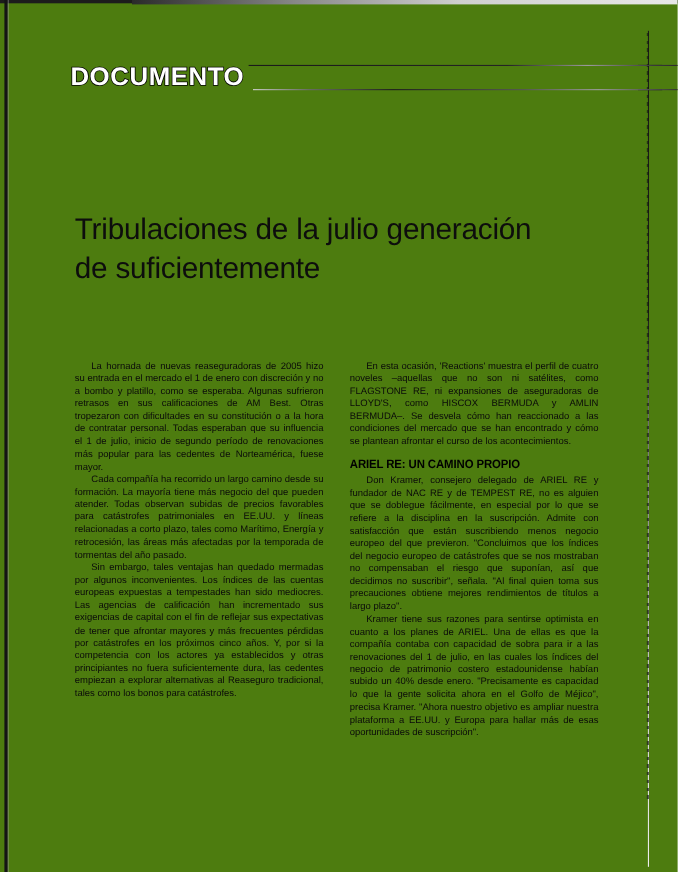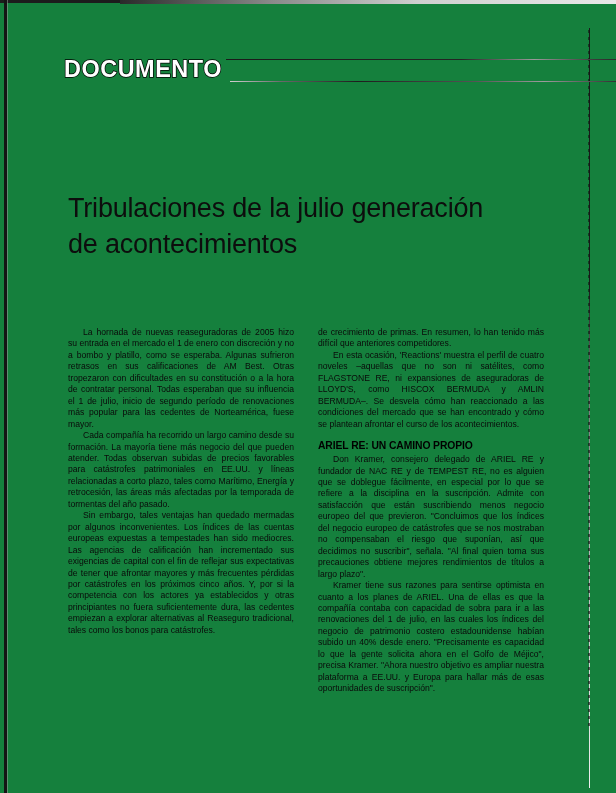--- a/index.html
+++ b/index.html
@@ -8,21 +8,21 @@
     width:616px; height:793px;
     background:#ffffff;
     font-family:"Liberation Sans", sans-serif;
     position:relative;
     overflow:hidden;
   }
 
   
   #page {
     position:absolute; inset:0;
-    background:#15803d;
+    background:#4d7c0f;
   }
   .scan-edge-left {
     position:absolute; left:4px; top:0; width:3px; height:793px;
     background:#141414;
   }
   .scan-edge-left2 {
     position:absolute; left:7px; top:0; width:1px; height:793px;
     background:#9a9a9a; opacity:.55;
   }
   .scan-edge-top {
@@ -135,33 +135,32 @@
   <div class="scan-tick" style="left:580px; top:81px; width:22px; height:1px;"></div>
 
   <div class="kicker-block">
     <div class="kicker-word">DOCUMENTO</div>
     <div class="kicker-rule-top"></div>
     <div class="kicker-rule-bottom"></div>
   </div>
 
   <h1 class="headline">
     <span class="l1">Tribulaciones de la julio generación</span>
-    <span class="l2">de acontecimientos</span>
+    <span class="l2">de suficientemente</span>
   </h1>
 
   <div class="columns">
 
     <div class="col col-left">
       <p>La hornada de nuevas reaseguradoras de 2005 hizo su entrada en el mercado el 1 de enero con discreción y no a bombo y platillo, como se esperaba. Algunas sufrieron retrasos en sus calificaciones de AM Best. Otras tropezaron con dificultades en su constitución o a la hora de contratar personal. Todas esperaban que su influencia el 1 de julio, inicio de segundo período de renovaciones más popular para las cedentes de Norteamérica, fuese mayor.</p>
       <p>Cada compañía ha recorrido un largo camino desde su formación. La mayoría tiene más negocio del que pueden atender. Todas observan subidas de precios favorables para catástrofes patrimoniales en EE.UU. y líneas relacionadas a corto plazo, tales como Marítimo, Energía y retrocesión, las áreas más afectadas por la temporada de tormentas del año pasado.</p>
       <p>Sin embargo, tales ventajas han quedado mermadas por algunos inconvenientes. Los índices de las cuentas europeas expuestas a tempestades han sido mediocres. Las agencias de calificación han incrementado sus exigencias de capital con el fin de reflejar sus expectativas de tener que afrontar mayores y más frecuentes pérdidas por catástrofes en los próximos cinco años. Y, por si la competencia con los actores ya establecidos y otras principiantes no fuera suficientemente dura, las cedentes empiezan a explorar alternativas al Reaseguro tradicional, tales como los bonos para catástrofes.</p>
     </div>
 
     <div class="col col-right">
-      <p class="cont">de crecimiento de primas. En resumen, lo han tenido más difícil que anteriores competidores.</p>
       <p>En esta ocasión, 'Reactions' muestra el perfil de cuatro noveles –aquellas que no son ni satélites, como FLAGSTONE RE, ni expansiones de aseguradoras de LLOYD'S, como HISCOX BERMUDA y AMLIN BERMUDA–. Se desvela cómo han reaccionado a las condiciones del mercado que se han encontrado y cómo se plantean afrontar el curso de los acontecimientos.</p>
       <h2 class="subhead">ARIEL RE: UN CAMINO PROPIO</h2>
       <p>Don Kramer, consejero delegado de ARIEL RE y fundador de NAC RE y de TEMPEST RE, no es alguien que se doblegue fácilmente, en especial por lo que se refiere a la disciplina en la suscripción. Admite con satisfacción que están suscribiendo menos negocio europeo del que previeron. "Concluimos que los índices del negocio europeo de catástrofes que se nos mostraban no compensaban el riesgo que suponían, así que decidimos no suscribir", señala. "Al final quien toma sus precauciones obtiene mejores rendimientos de títulos a largo plazo".</p>
       <p>Kramer tiene sus razones para sentirse optimista en cuanto a los planes de ARIEL. Una de ellas es que la compañía contaba con capacidad de sobra para ir a las renovaciones del 1 de julio, en las cuales los índices del negocio de patrimonio costero estadounidense habían subido un 40% desde enero. "Precisamente es capacidad lo que la gente solicita ahora en el Golfo de Méjico", precisa Kramer. "Ahora nuestro objetivo es ampliar nuestra plataforma a EE.UU. y Europa para hallar más de esas oportunidades de suscripción".</p>
     </div>
 
   </div>
 
 </div>
 

